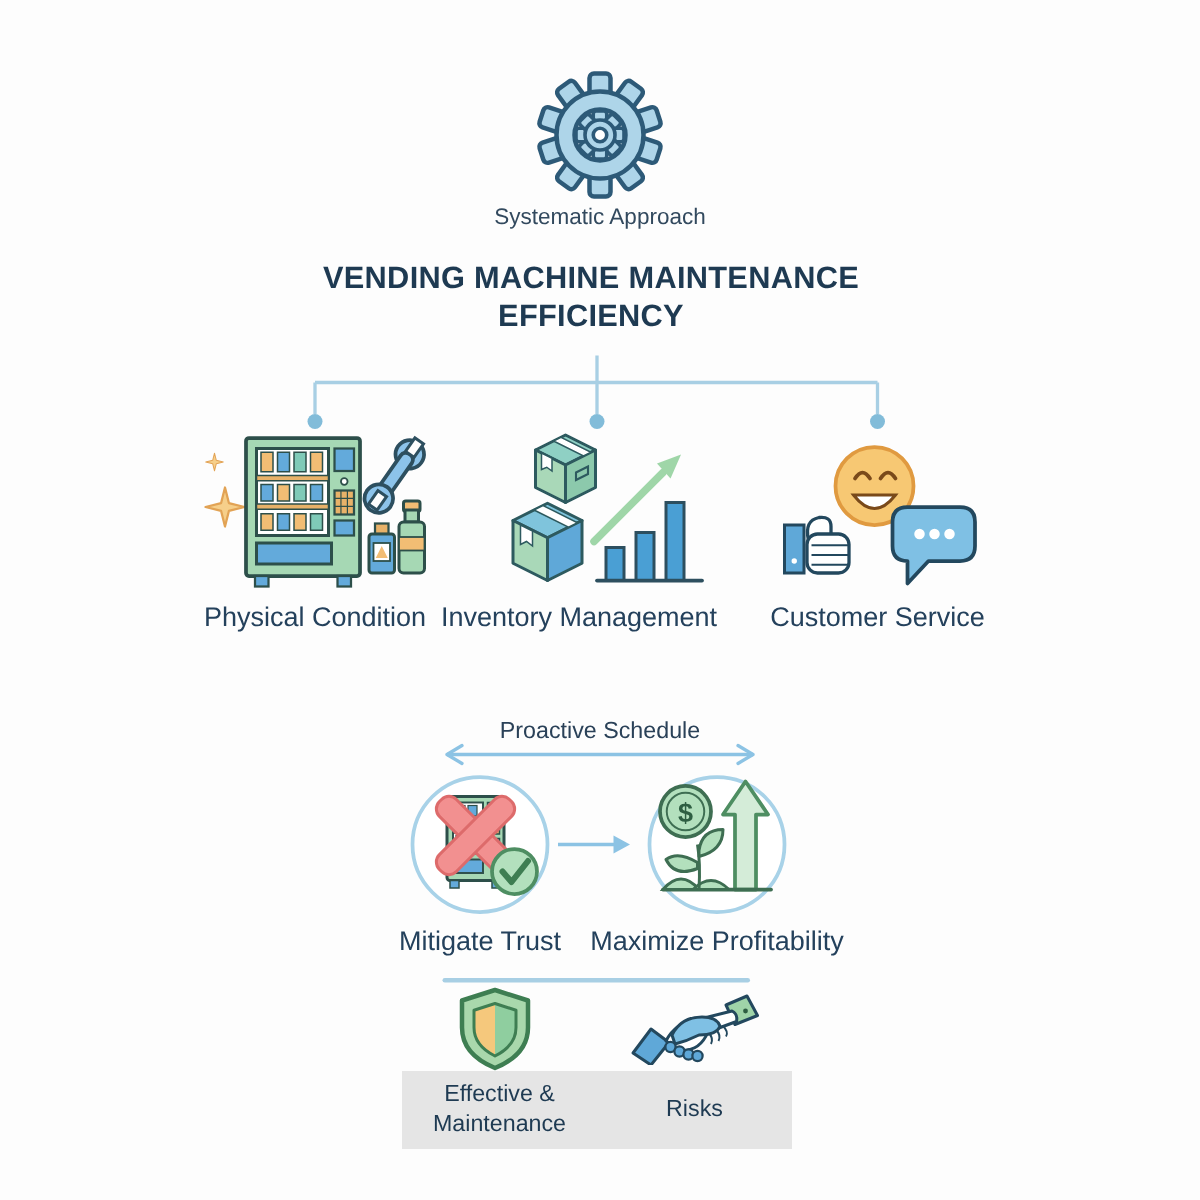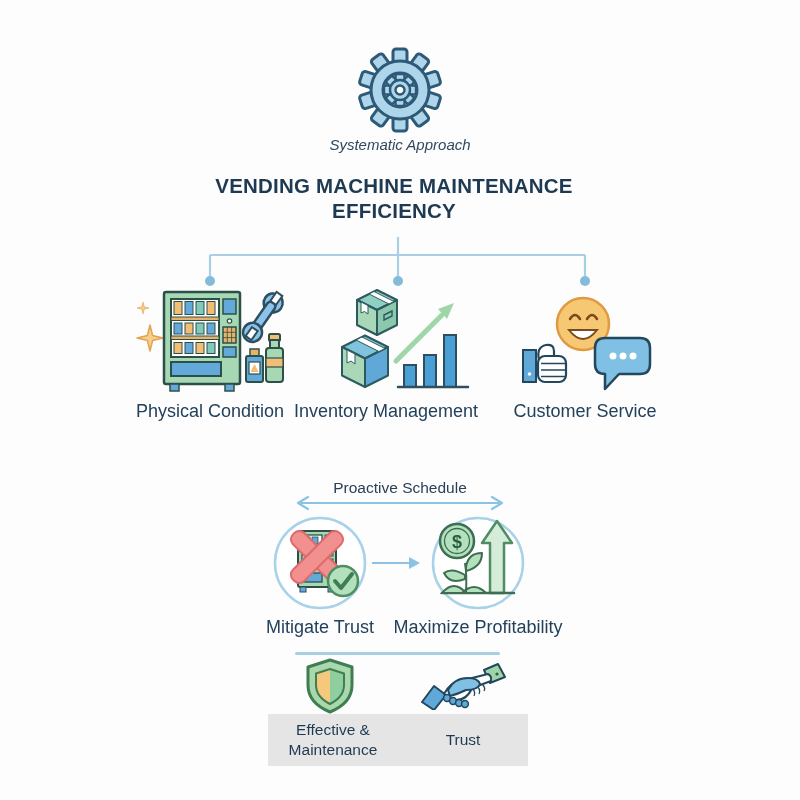--- a/index.html
+++ b/index.html
@@ -1,20 +1,20 @@
 <!DOCTYPE html>
 <html><head>
 <meta charset="utf-8">
 <style>
   * { margin:0; padding:0; box-sizing:border-box; }
   html,body { background:#ffffff; }
   body { font-family:"Liberation Sans", sans-serif; }
   .canvas { position:relative; width:800px; height:800px; margin:0 auto; background:#fdfdfd; overflow:hidden; }
   .abs { position:absolute; }
-  .caption { width:800px; text-align:center; font-size:15px; color:#32495e;font-style:italic; }
+  .caption { width:800px; text-align:center; font-size:15px; color:#32495e; }
   .title { width:788px; text-align:center; font-size:20.5px; font-weight:700; color:#1e3a52; line-height:25px; letter-spacing:0.2px; }
   .node-label { text-align:center; font-size:18px; color:#24415c; }
   .sched-label { text-align:center; font-size:15.5px; color:#2a4158; }
   .banner { background:#e5e5e5; display:flex; align-items:center; }
   .banner-cell { flex:1; text-align:center; font-size:15.5px; color:#1e3a52; line-height:1.28; font-weight:500; }
   svg { display:block; }
 </style>
 </head>
 <body>
 
@@ -246,17 +246,17 @@
     <circle cx="39" cy="41" r="3.4" fill="#5fa8d8" stroke="#23485e" stroke-width="1.5"></circle>
     <circle cx="45" cy="42" r="3.4" fill="#5fa8d8" stroke="#23485e" stroke-width="1.5"></circle>
   </svg>
 
   <div class="abs banner" style="left:268px; top:714px; width:260px; height:52px;">
     <div class="banner-cell">
       <div>Effective &amp;</div>
       <div>Maintenance</div>
     </div>
     <div class="banner-cell">
-      <div>Trust</div>
+      <div>Risks</div>
     </div>
   </div>
 
 </div>
 
 </body></html>

